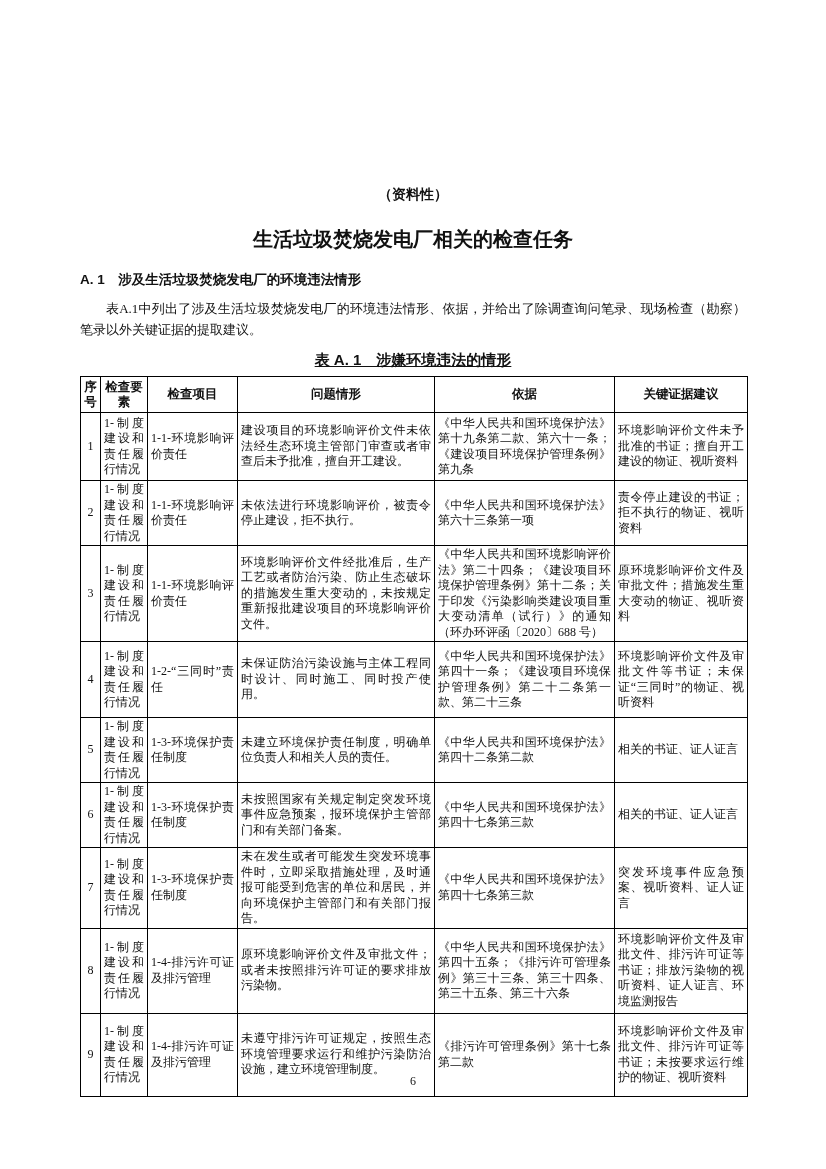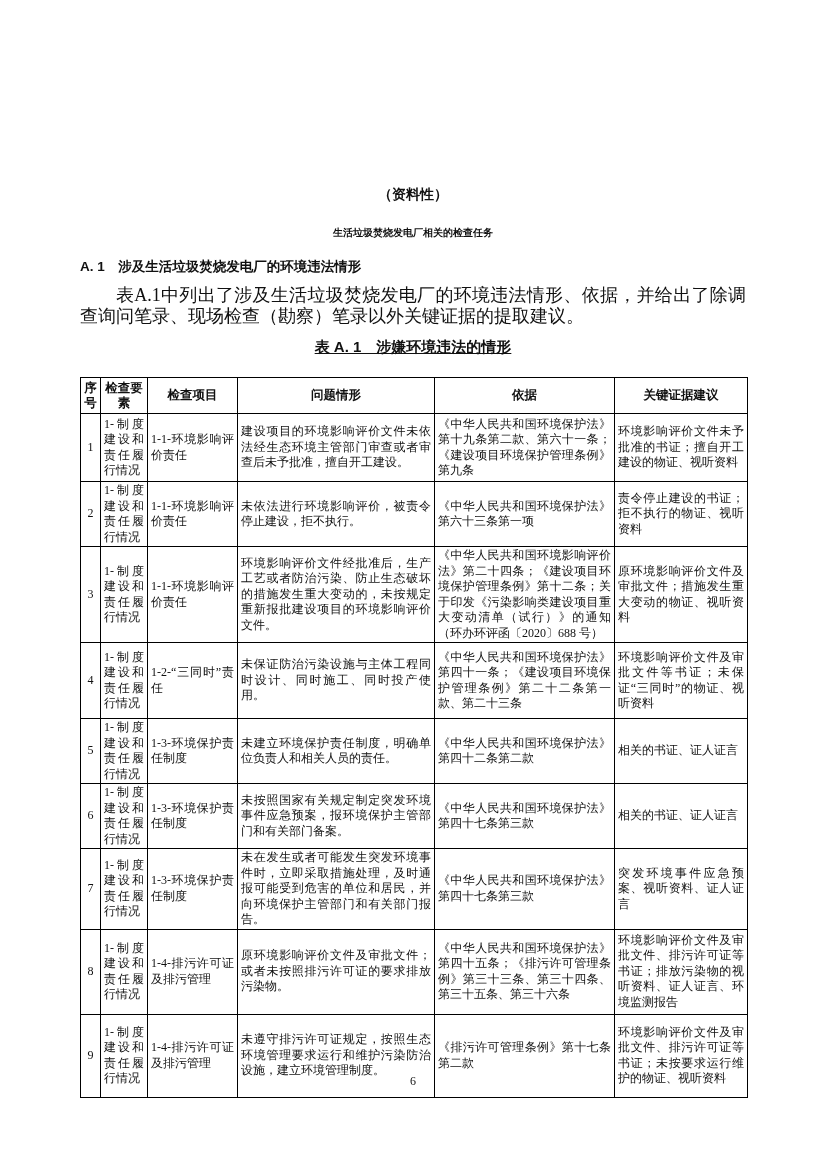--- a/index.html
+++ b/index.html
@@ -19,43 +19,43 @@
     font-size: 16px; font-weight: bold; letter-spacing: 2px;
   }
   .appendix-subtitle {
     margin-top: 20px;
     font-family: Liberation Sans, sans-serif;
     font-size: 14px; font-weight: bold;
   }
   .appendix-heading {
     margin-top: 22px;
     font-family: "Liberation Sans", "DejaVu Sans", sans-serif;
-    font-size: 10px; font-weight: bold;
+    font-size: 20px; font-weight: bold;
   }
 
   .section-heading {
     margin: 18px 0 8px 80px;
     font-family: "Liberation Sans", "DejaVu Sans", sans-serif;
     font-size: 13.5px; font-weight: bold;
   }
 
   .intro-paragraph {
     margin: 9px 80px 0 80px;
-    font-size: 18px; line-height: 21px;
+    font-size: 13px; line-height: 21px;
     text-indent: 2em; text-align: justify;
   }
 
   .table-caption {
     margin-top: 11px; text-align: center;
     font-family: "Liberation Sans", "DejaVu Sans", sans-serif;
     font-size: 15px; font-weight: bold; text-decoration: underline;
   }
 
   table.violations {
-    margin: 20px 0 0 80px;
+    margin: 6px 0 0 80px;
     width: 667px;
     border-collapse: collapse;
     table-layout: fixed;
   }
   .violations th, .violations td {
     border: 1px solid #000000;
     vertical-align: middle;
     padding: 1px 3px;
   }
   .violations th {

